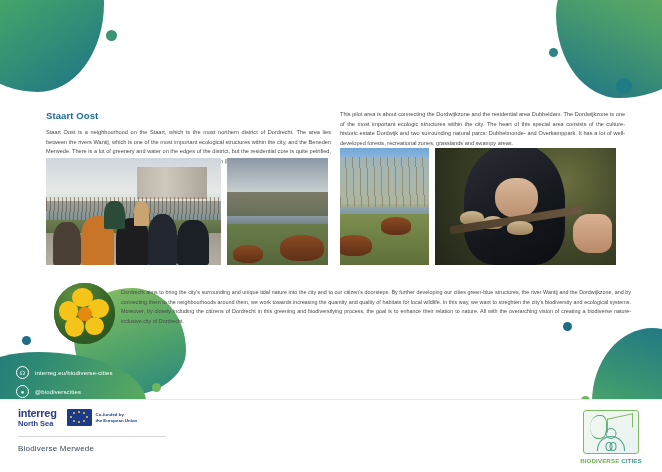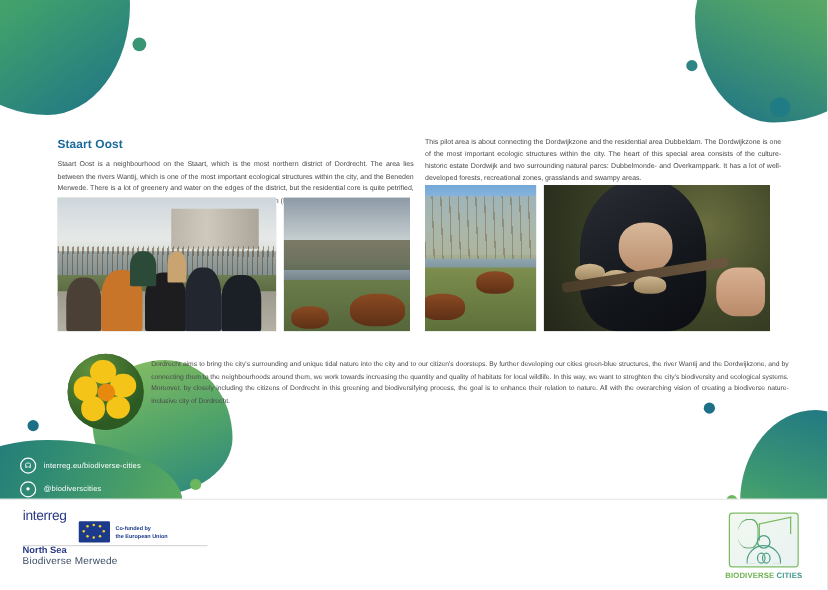--- a/index.html
+++ b/index.html
@@ -173,22 +173,22 @@
   }
   .ctext{font-size:6px;color:#ffffff;letter-spacing:.15px;}
   
   .footer{
     position:absolute;left:0;bottom:0;width:662px;height:72px;background:#ffffff;
     border-top:1px solid #e9e9e9;
   }
   .footer-left{position:absolute;left:18px;top:8px;width:150px;}
   .interreg-row{display:flex;align-items:center;gap:10px;}
   .interreg{line-height:1;}
-  .interreg .i1{font-size:11px;font-weight:normal;color:#2b3b86;letter-spacing:-.3px;text-align:center;}
-  .interreg .i2{font-size:7.5px;font-weight:bold;color:#2b3b86;margin-top:17px;}
+  .interreg .i1{font-size:11px;font-weight:bold;color:#2b3b86;letter-spacing:-.3px;}
+  .interreg .i2{font-size:7.5px;font-weight:bold;color:#2b3b86;margin-top:1px;}
   .eu{display:flex;align-items:center;gap:4px;}
   .eu-flag{
     width:25px;height:17px;background:#1b3a8c;position:relative;border-radius:1px;
   }
   .eu-star{position:absolute;width:2px;height:2px;background:#f6d32d;border-radius:50%;}
   .eu-text{font-size:4.4px;font-weight:bold;color:#1b3a8c;line-height:1.4;}
   .footer-div{position:absolute;left:18px;top:36px;width:148px;height:1px;background:#d8d8d8;}
   .bc-text{position:absolute;left:18px;top:44px;font-size:8px;color:#3a4a63;letter-spacing:.2px;}
   
   .bclogo{position:absolute;right:14px;bottom:8px;width:74px;text-align:center;}

